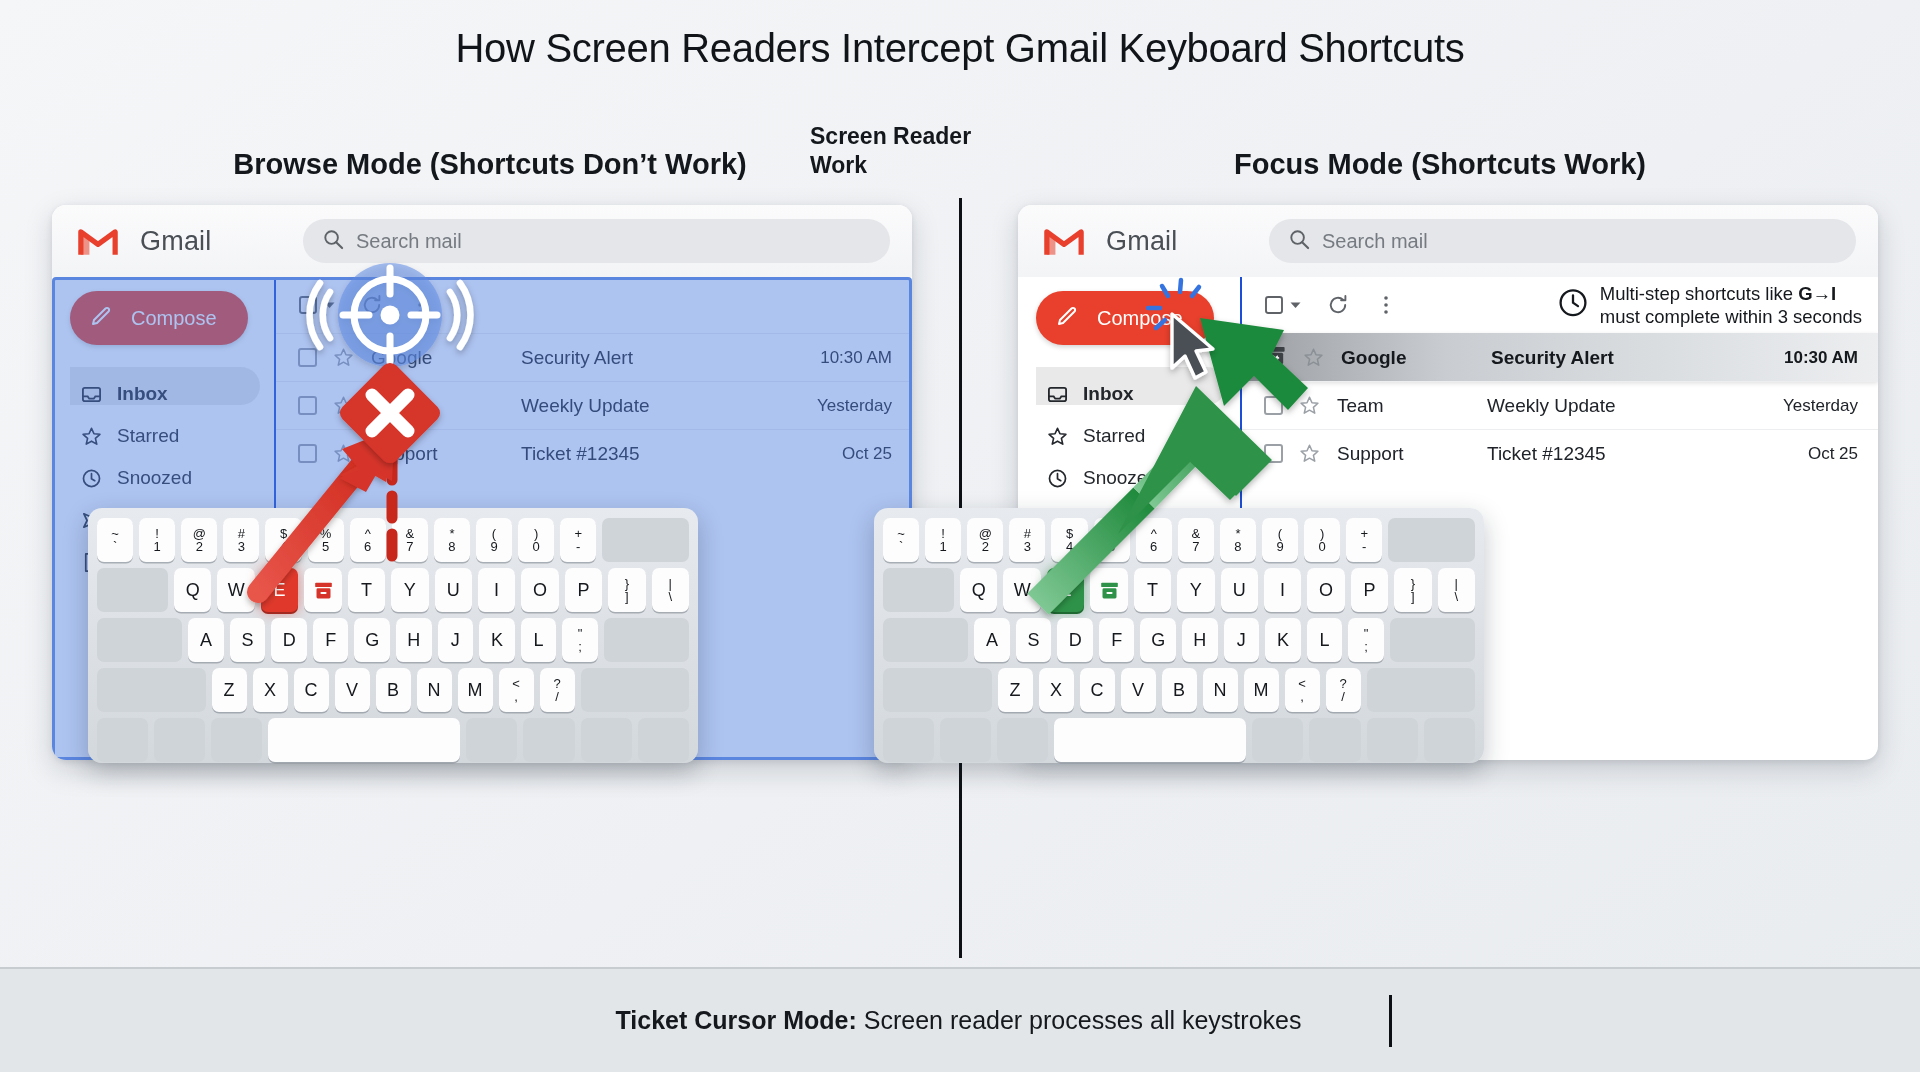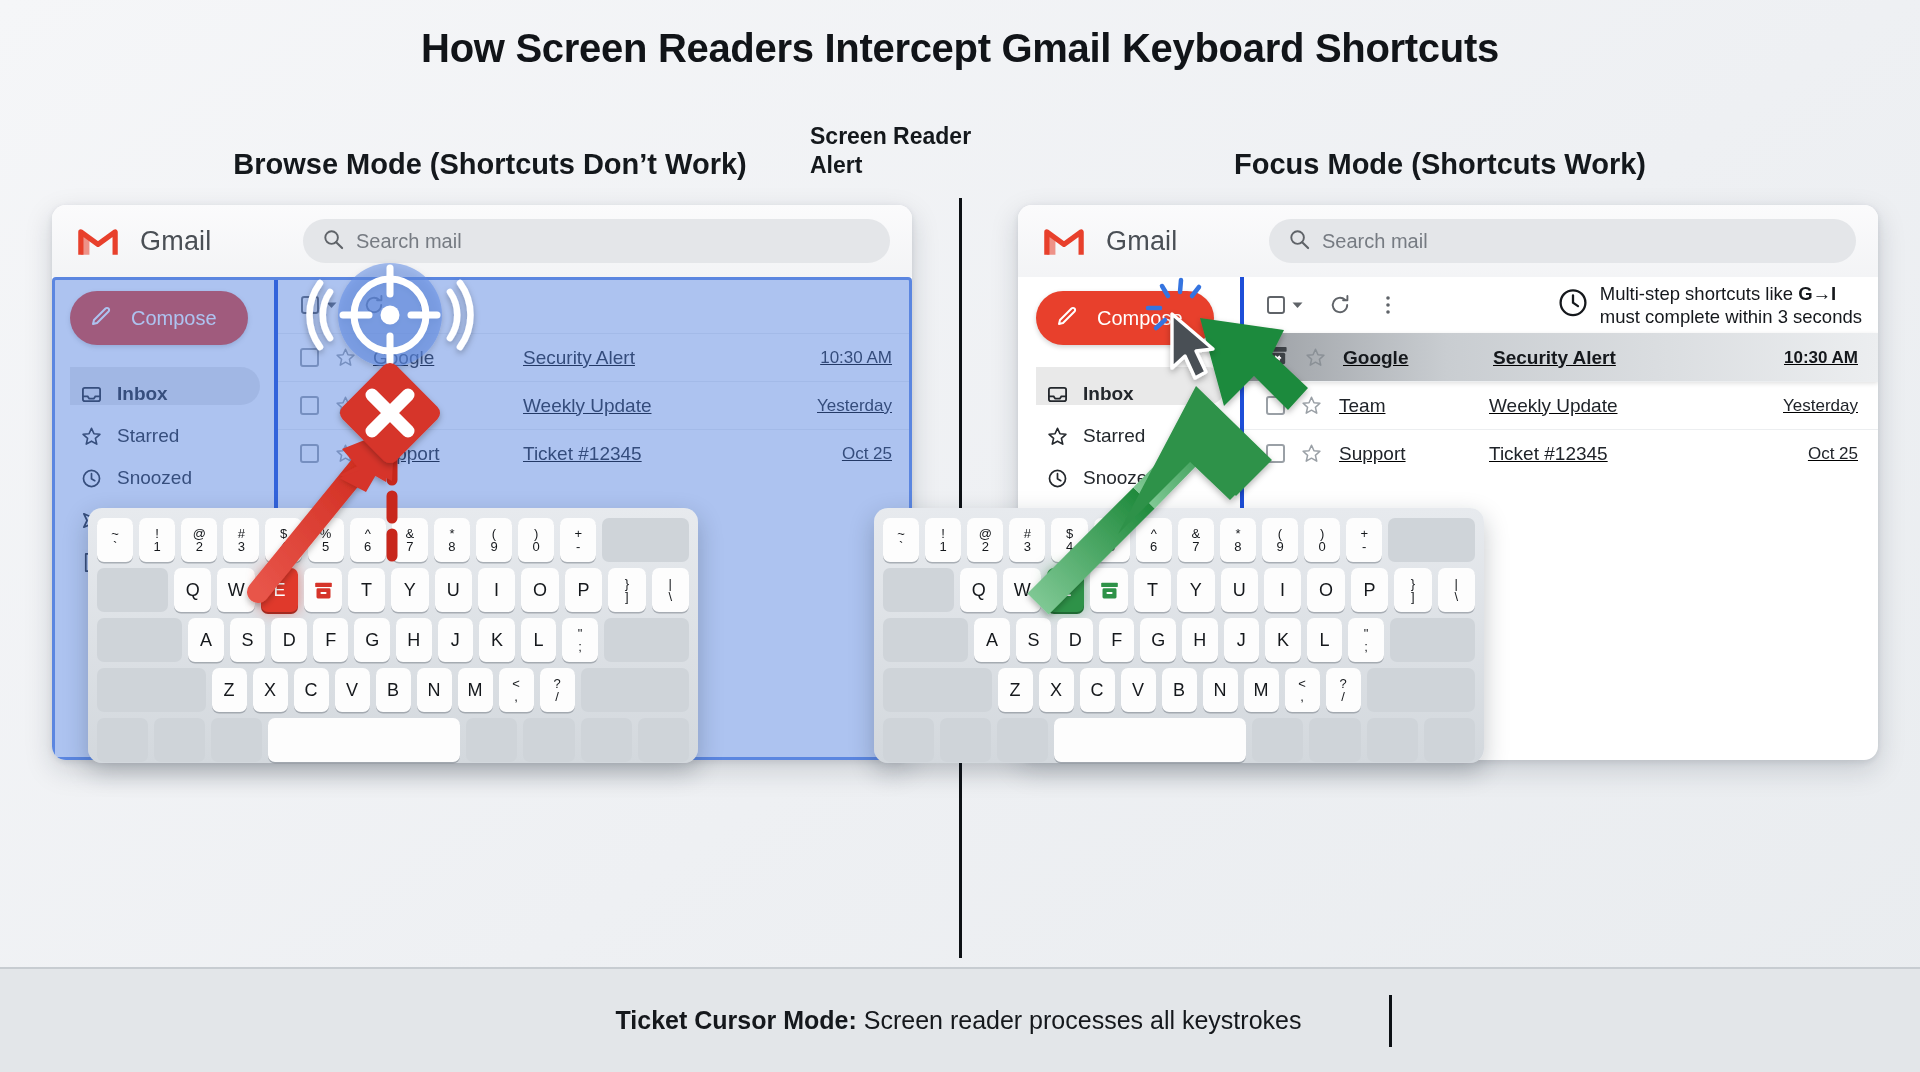--- a/index.html
+++ b/index.html
@@ -12,21 +12,21 @@
   #stage {
     position: relative;
     width: 1920px; height: 1072px;
     background: linear-gradient(145deg,#f5f6f8 0%, #eef0f3 55%, #e9ecef 100%);
   }
 
   
   .main-title {
     position: absolute; top: 26px; left: 0; width: 1920px;
     text-align: center;
-    font-size: 40px; font-weight: bold; color: #111418;
+    font-size: 40px; font-weight: normal; color: #111418;
     letter-spacing: -0.3px;
   }
   .panel-title {
     position: absolute; top: 148px;
     font-size: 29px; font-weight: bold; color: #14181c;
     text-align: center;
   }
   .panel-title.left  { left: 60px;  width: 860px; }
   .panel-title.right { left: 1010px; width: 860px; }
 
@@ -83,21 +83,21 @@
     margin-bottom: 22px;
   }
   .nav-item {
     height: 38px; display: flex; align-items: flex-end; gap: 15px;
     padding-left: 11px; border-radius: 0 19px 19px 0;
     font-size: 19px; color: #23272c; margin-bottom: 4px;
   }
   .nav-item.active { background: rgba(0,0,0,.085); font-weight: bold; }
   .nav-item .ico { width: 21px; height: 21px; flex-shrink: 0; }
 
-  .gm-list { flex: 1; border-left: 4px solid #1d4ed8; text-decoration: underline; }
+  .gm-list { flex: 1; border-left: 2px solid #1d4ed8; }
   .gm-toolbar {
     height: 56px; display: flex; align-items: center; gap: 26px;
     padding: 0 18px 0 22px; position: relative;
   }
   .tb-ico { width: 22px; height: 22px; }
   .tb-check { display: flex; align-items: center; gap: 6px; }
 
   .mail-row {
     height: 48px; display: flex; align-items: center;
     border-top: 1px solid #eceef0;
@@ -185,21 +185,21 @@
 
 <div id="stage">
 
   <div class="main-title">How Screen Readers Intercept Gmail Keyboard Shortcuts</div>
 
   <div class="panel-title left">Browse Mode (Shortcuts Don’t Work)</div>
   <div class="panel-title right">Focus Mode (Shortcuts Work)</div>
 
   <div class="center-label">
     <div>Screen Reader</div>
-    <div>Alert</div>
+    <div>Work</div>
   </div>
   <div class="divider"></div>
 
   <div class="gmail-window left">
     <div class="gm-header">
       <div class="gm-logo">
         <span class="mark">
           <svg viewBox="0 0 42 31" width="40" height="30">
             <path d="M3 30V6l18 13L39 6v24" fill="none" stroke="#e8402c" stroke-width="5.5" stroke-linejoin="round"></path>
             <path d="M3 30V6l9 6.5V30z" fill="#e8402c" opacity=".55"></path>

